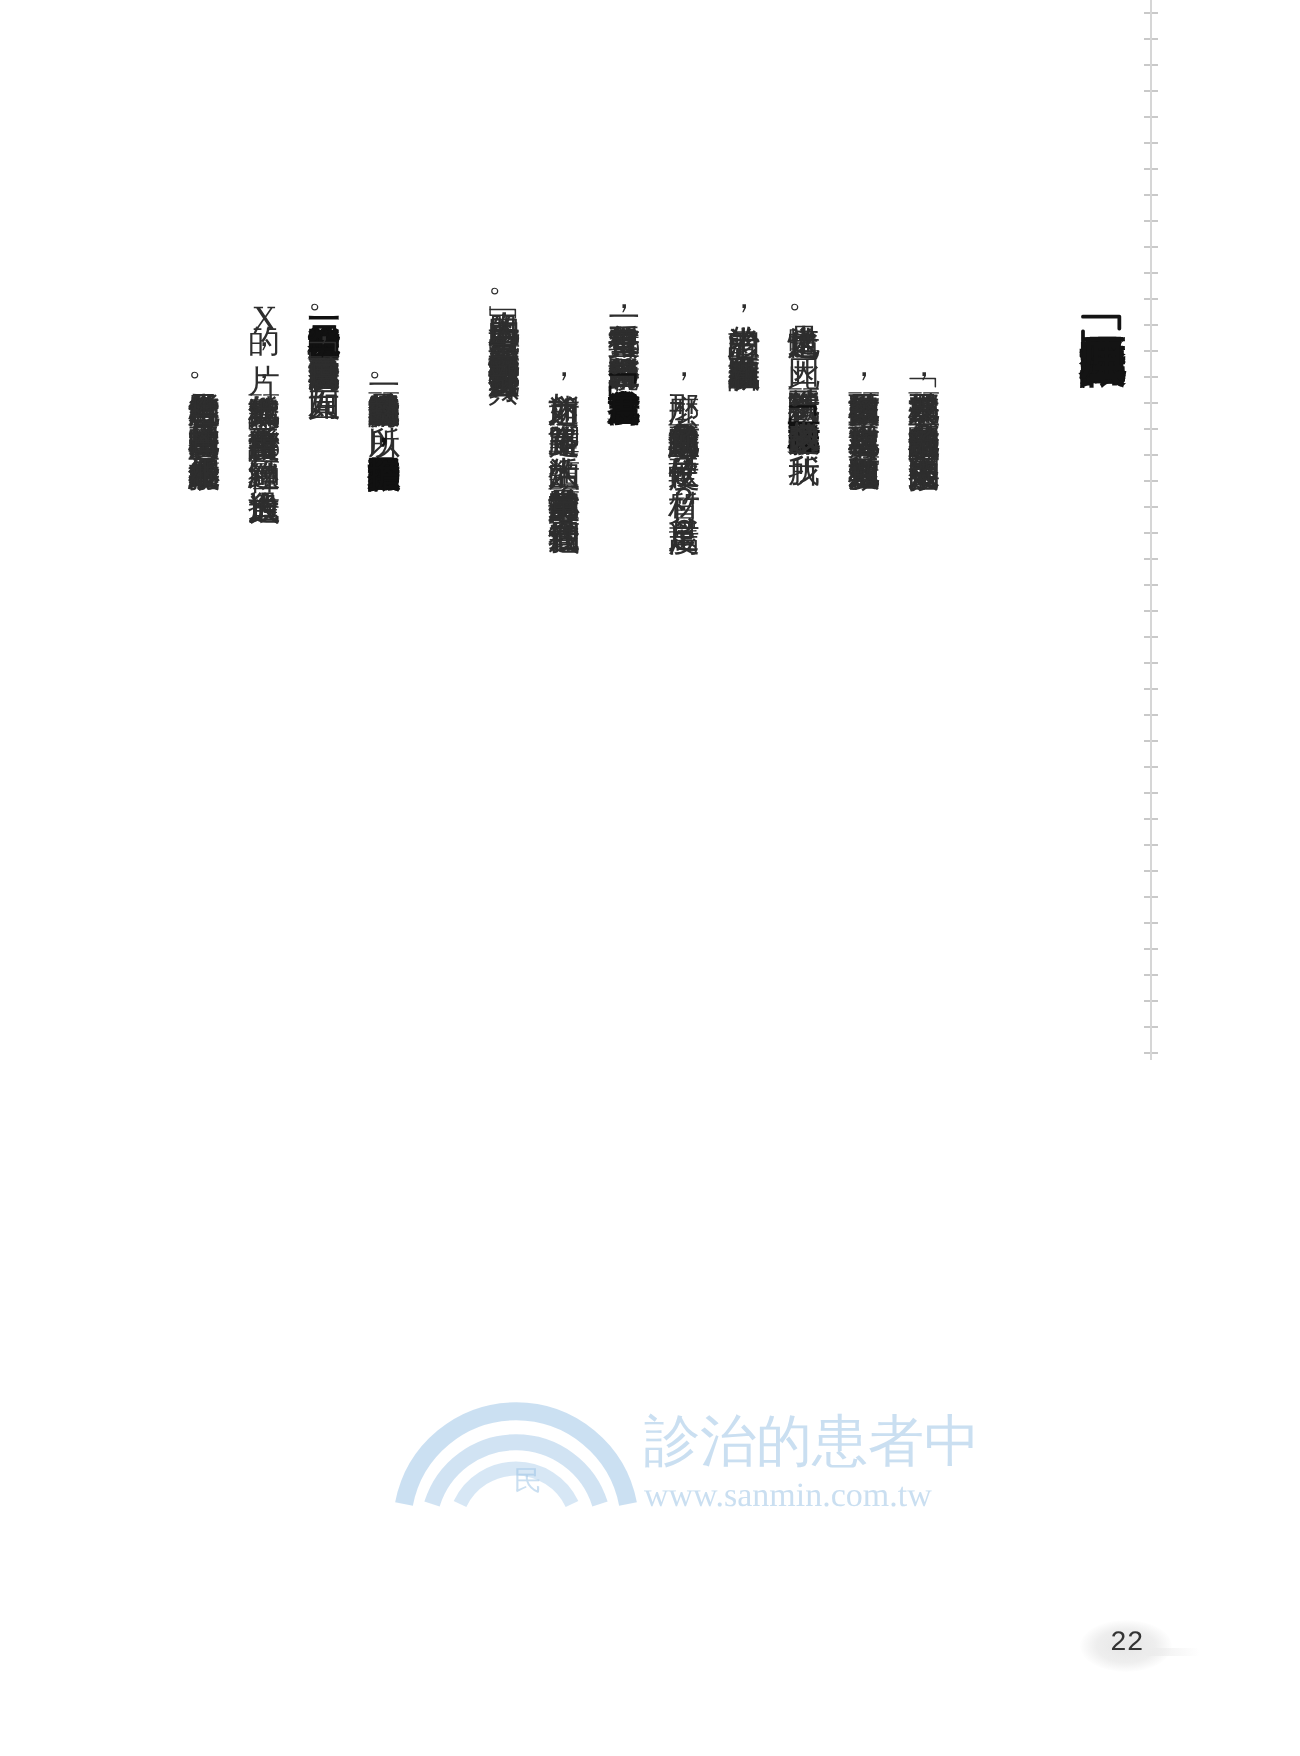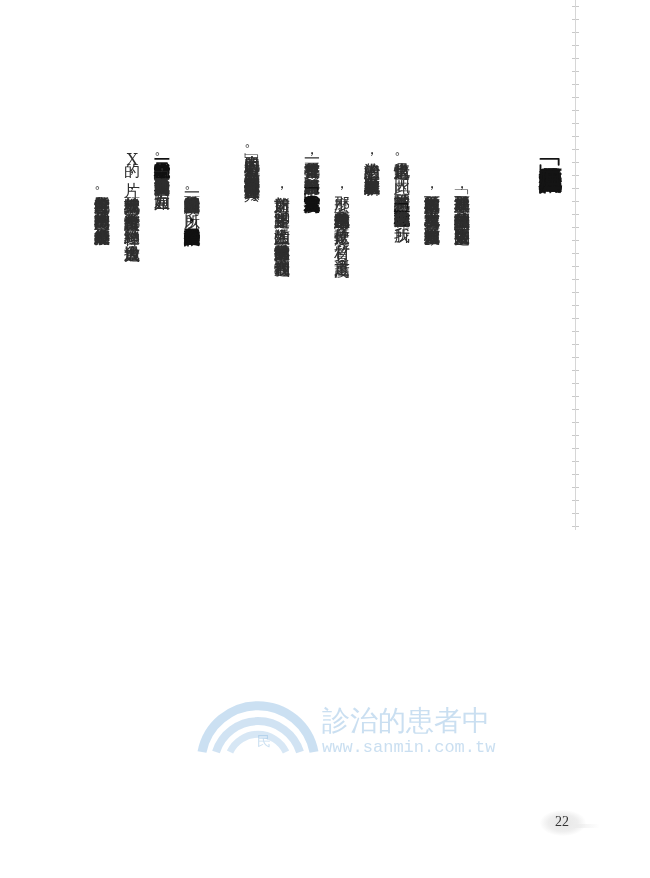--- a/index.html
+++ b/index.html
@@ -36,31 +36,31 @@
       position: absolute; left: 540px; top: 810px; width: 46px; height: 26px;
       border-radius: 50%;
       background: radial-gradient(ellipse at center, #e6e6e6 0%, #eeeeee 45%, rgba(240,240,240,0) 72%);
     }
     .page-num-tail {
       position: absolute; left: 572px; top: 824px; width: 28px; height: 4px;
       border-radius: 2px; background: linear-gradient(to right, #ececec, rgba(240,240,240,0));
     }
     .page-num {
       position: absolute; left: 555px; top: 814px;
-      font-family: Liberation Serif, serif; font-size: 14px; color: #333;
+      font-family: Liberation Mono, monospace; font-size: 14px; color: #333;
     }
     .wm-svg { position: absolute; left: 0; top: 0; width: 650px; height: 878px; pointer-events: none; }
     .wm-brand {
       position: absolute; left: 322px; top: 705px;
       font-family: "DejaVu Serif", serif; font-size: 28px; line-height: 32px;
       letter-spacing: 0px; color: rgba(150, 192, 228, 0.5); white-space: nowrap; pointer-events: none;
     }
     .wm-url {
       position: absolute; left: 322px; top: 739px;
-      font-family: Liberation Mono, monospace; font-size: 17px; line-height: 18px;
+      font-family: Liberation Serif, serif; font-size: 17px; line-height: 18px;
       color: rgba(150, 192, 228, 0.5); white-space: nowrap; pointer-events: none; text-align: right;
     }
     .wm-logo-glyph {
       position: absolute; left: 257px; top: 733px;
       font-family: "DejaVu Serif", serif; font-size: 14px; line-height: 16px;
       color: rgba(150, 192, 228, 0.5); pointer-events: none;
     }
   </style>
 </head>
 <body>

